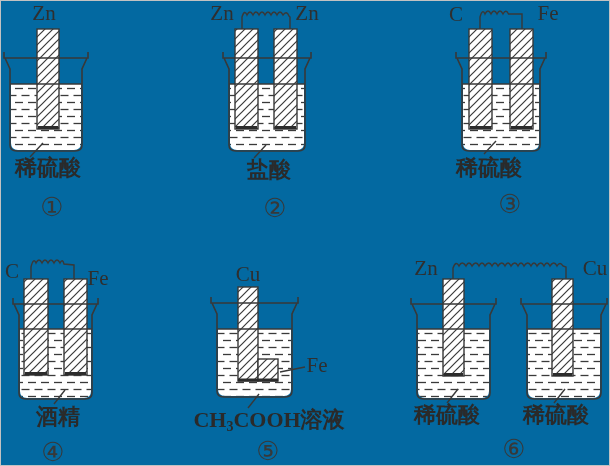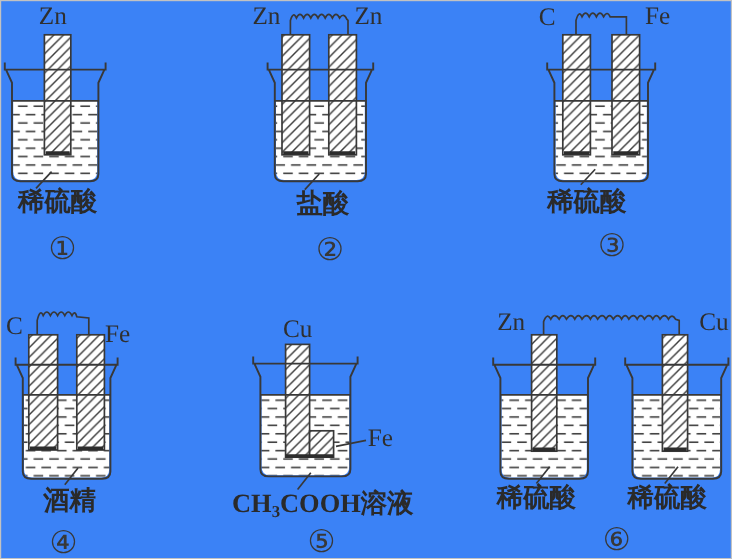--- a/index.html
+++ b/index.html
@@ -1,19 +1,19 @@
 <!DOCTYPE html>
 <html><head>
 <meta charset="utf-8">
 <style>
   html,body{margin:0;padding:0;background:#ffffff;}
   .figure-wrap{
     position:relative;
     width:610px;height:466px;
-    background:#3b82f6;
+    background:#0369a1;
     border:1px solid #c2c2c2;
     box-sizing:border-box;
     overflow:hidden;
     font-family:"Liberation Serif","DejaVu Serif",serif;
   }
   svg{display:block;}
   .latin-label{
     font-family:"Liberation Serif","DejaVu Serif",serif;
     font-size:21px; fill:#2f2f2f;
   }

